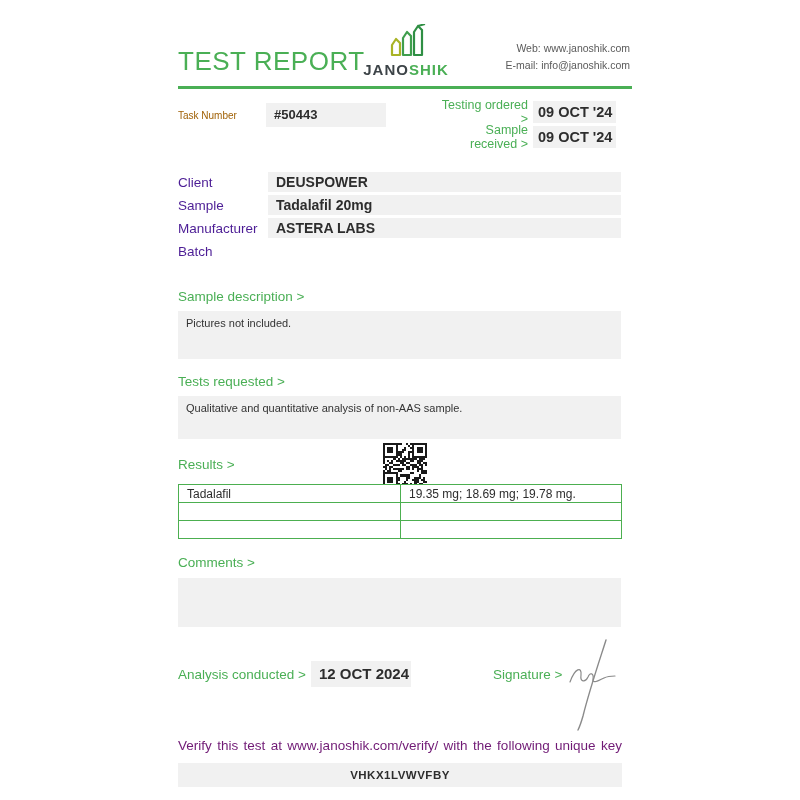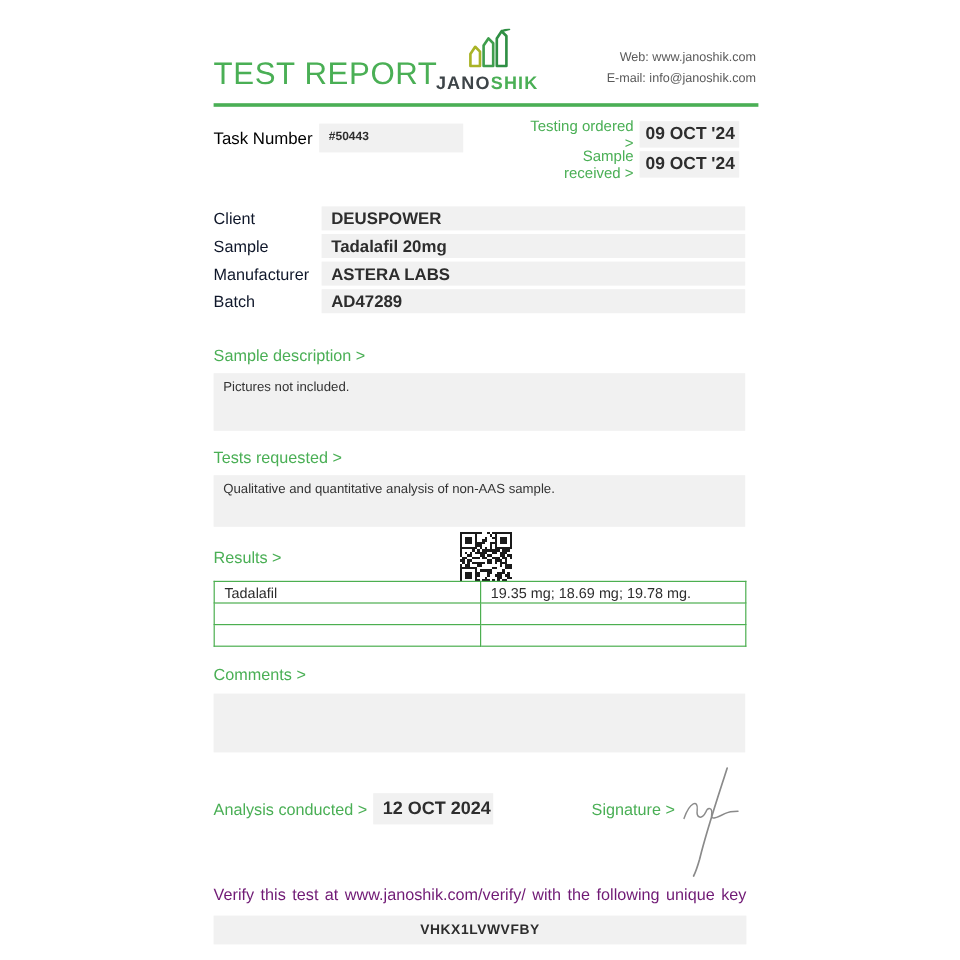--- a/index.html
+++ b/index.html
@@ -15,34 +15,34 @@
   .logo { position:absolute; left:360px; top:24px; width:92px; display:flex;
           flex-direction:column; align-items:center; }
   .logo-icon { width:44px; height:36px; margin-left:6px; }
   .logo-text { font-size:15px; font-weight:bold; letter-spacing:1px; color:#3d4448; margin-top:1px; }
   .contact { position:absolute; left:430px; top:40px; width:200px; text-align:right;
              font-size:10.5px; color:#5a5a5a; line-height:17px; }
   .divider { position:absolute; left:178px; top:86px; width:454px; height:3px; background:#4aaf55; }
 
   
   .task-left { position:absolute; left:178px; top:103px; display:flex; align-items:center; }
-  .task-label { font-size:14px; color:#000000; width:88px; }
+  .task-label { font-size:10px; color:#a16207; width:88px; }
   .field { background:#f1f1f1; color:#2d2d2d; }
   .task-field { width:120px; height:24px; line-height:24px; padding-left:8px;
-                font-size:10px; font-weight:600; }
+                font-size:13px; font-weight:600; }
   .task-right { position:absolute; left:436px; top:101px; display:flex; flex-direction:column; gap:3px; }
   .date-row { display:flex; align-items:center; height:22px; }
   .date-label { width:97px; text-align:right; font-size:12.5px; color:#4aaf55; padding-right:5px; }
   .date-field { width:83px; height:22px; line-height:22px; padding-left:5px;
                 font-size:14.5px; font-weight:700; }
 
   
   .details { position:absolute; left:178px; top:172px; width:443px; }
   .d-row { display:flex; align-items:center; height:20px; margin-bottom:3px; }
-  .d-label { width:90px; font-size:13.5px; color:#0f172a; }
+  .d-label { width:90px; font-size:13.5px; color:#4c1d95; }
   .d-value { flex:1; height:20px; line-height:20px; padding-left:8px;
              font-size:14px; font-weight:600; background:#f1f1f1; color:#2d2d2d; }
 
   
   .sec-heading { position:absolute; left:178px; font-size:13.5px; color:#4aaf55; }
   .sec-box { position:absolute; left:178px; width:443px; background:#f1f1f1;
              font-size:11px; color:#333; padding:6px 8px; }
 
   
   .qr { position:absolute; left:383px; top:443px; width:44px; height:44px; }
@@ -114,21 +114,20 @@
     <div class="d-row">
       <span class="d-label">Sample</span>
       <span class="d-value">Tadalafil 20mg</span>
     </div>
     <div class="d-row">
       <span class="d-label">Manufacturer</span>
       <span class="d-value">ASTERA LABS</span>
     </div>
     <div class="d-row">
       <span class="d-label">Batch</span>
-      <span class="d-value">AD47289</span>
     </div>
   </div>
 
   <div class="sec-heading" style="top:289px;">Sample description &gt;</div>
   <div class="sec-box" style="top:311px; height:48px;">Pictures not included.</div>
 
   <div class="sec-heading" style="top:374px;">Tests requested &gt;</div>
   <div class="sec-box" style="top:396px; height:43px;">Qualitative and quantitative analysis of non-AAS sample.</div>
 
   <div class="sec-heading" style="top:457px;">Results &gt;</div>

